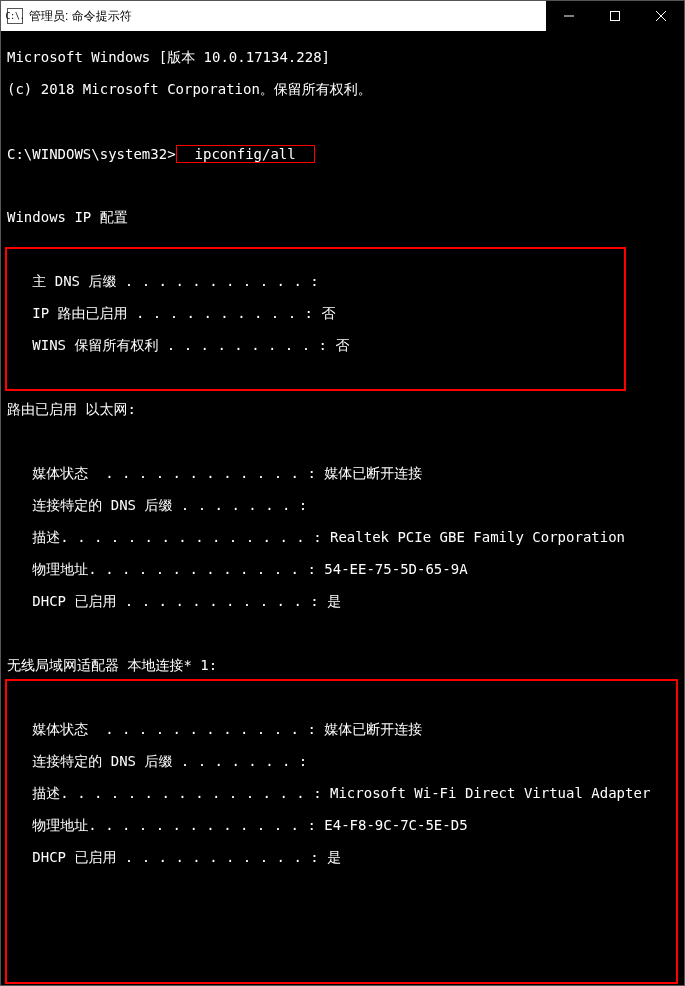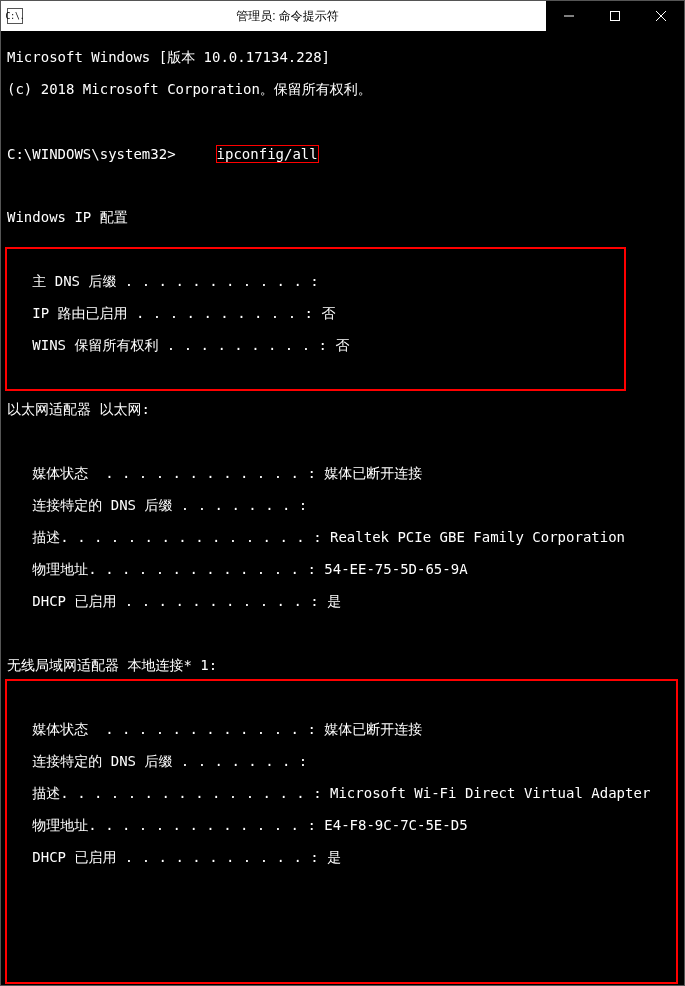--- a/index.html
+++ b/index.html
@@ -28,44 +28,43 @@
     margin-left: 6px;
     margin-right: 6px;
     display: inline-flex;
     align-items: center;
     justify-content: center;
     border: 1px solid #555;
     font-size: 8px;
     font-family: monospace;
     background: #fff;
   }
-  .titlebar .title { flex: 1; text-align: center; }
+  .titlebar .title { flex: 1; }
   .winbtn {
     width: 46px;
     height: 30px;
     display: flex;
     align-items: center;
     justify-content: center;
     background: #000;
     color: #fff;
   }
   .winbtn svg { width: 10px; height: 10px; }
   .terminal {
     padding: 2px 6px 6px 6px;
     white-space: pre;
     line-height: 16px;
     letter-spacing: 0px;
     font-size: 14px;
   }
   .line { height: 16px; }
   .promptbox {
     border: 1px solid #f00;
-    padding: 0 0;
+    padding: 0 18px;
     display: inline-block;
-    margin-left: 40px;
   }
   .redbox1 {
     border: 2px solid #f00;
     position: absolute;
     left: 4px;
     top: 246px;
     width: 621px;
     height: 144px;
     pointer-events: none;
   }
@@ -110,21 +109,21 @@
 <div class="line">(c) 2018 Microsoft Corporation。保留所有权利。</div>
 <div class="line"></div>
 <div class="line"><span>C:\WINDOWS\system32&gt;</span><span class="promptbox">ipconfig/all</span></div>
 <div class="line"></div>
 <div class="line">Windows IP 配置</div>
 <div class="line"></div>
 <div class="line"><span>   主 DNS 后缀 . . . . . . . . . . . : </span><span></span></div>
 <div class="line"><span>   IP 路由已启用 . . . . . . . . . . : </span><span>否</span></div>
 <div class="line"><span>   WINS 保留所有权利 . . . . . . . . . : </span><span>否</span></div>
 <div class="line"></div>
-<div class="line">以太网适配器 以太网:</div>
+<div class="line">路由已启用 以太网:</div>
 <div class="line"></div>
 <div class="line"><span>   媒体状态  . . . . . . . . . . . . : </span><span>媒体已断开连接</span></div>
 <div class="line"><span>   连接特定的 DNS 后缀 . . . . . . . : </span><span></span></div>
 <div class="line"><span>   描述. . . . . . . . . . . . . . . : </span><span>Realtek PCIe GBE Family Corporation</span></div>
 <div class="line"><span>   物理地址. . . . . . . . . . . . . : </span><span>54-EE-75-5D-65-9A</span></div>
 <div class="line"><span>   DHCP 已启用 . . . . . . . . . . . : </span><span>是</span></div>
 <div class="line"></div>
 <div class="line">无线局域网适配器 本地连接* 1:</div>
 <div class="line"></div>
 <div class="line"><span>   媒体状态  . . . . . . . . . . . . : </span><span>媒体已断开连接</span></div>

